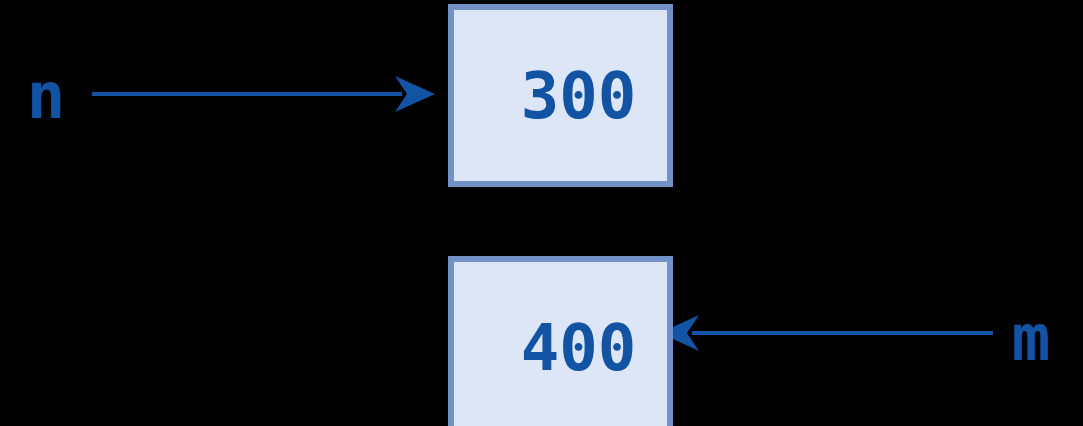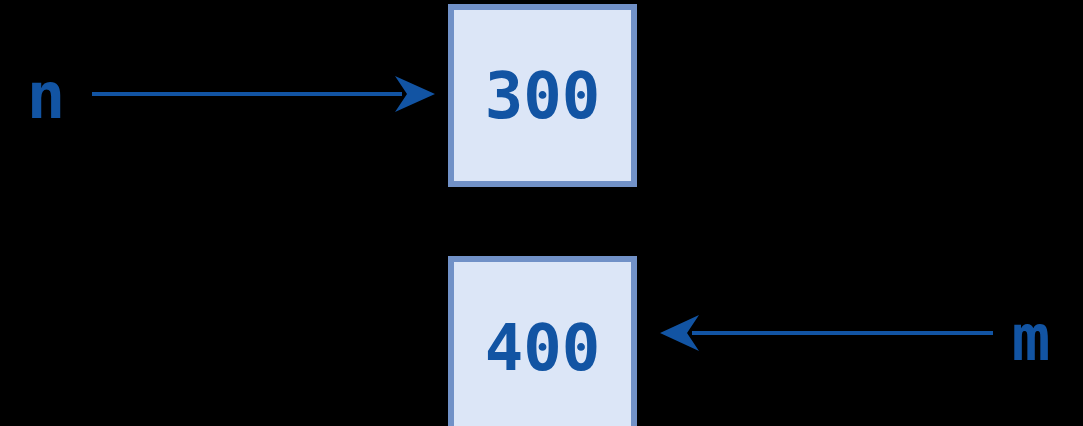--- a/index.html
+++ b/index.html
@@ -34,20 +34,21 @@
   .box {
     position: absolute;
     left: 448px;
     width: 177px;
     height: 171px;
     background: var(--boxFill, #dce6f7);
     border: 6px solid var(--boxBorder, #7191c7);
     display: flex;
     align-items: center;
     justify-content: center;
+    padding-left: 36px;
   }
   .box-top { top: 4px; }
   .box-bottom { top: 256px; }
   .box-value {
     color: var(--accentText, #1254a3);
     font-size: 64px;
     font-weight: bold;
     line-height: 1;
   }
   .label {

